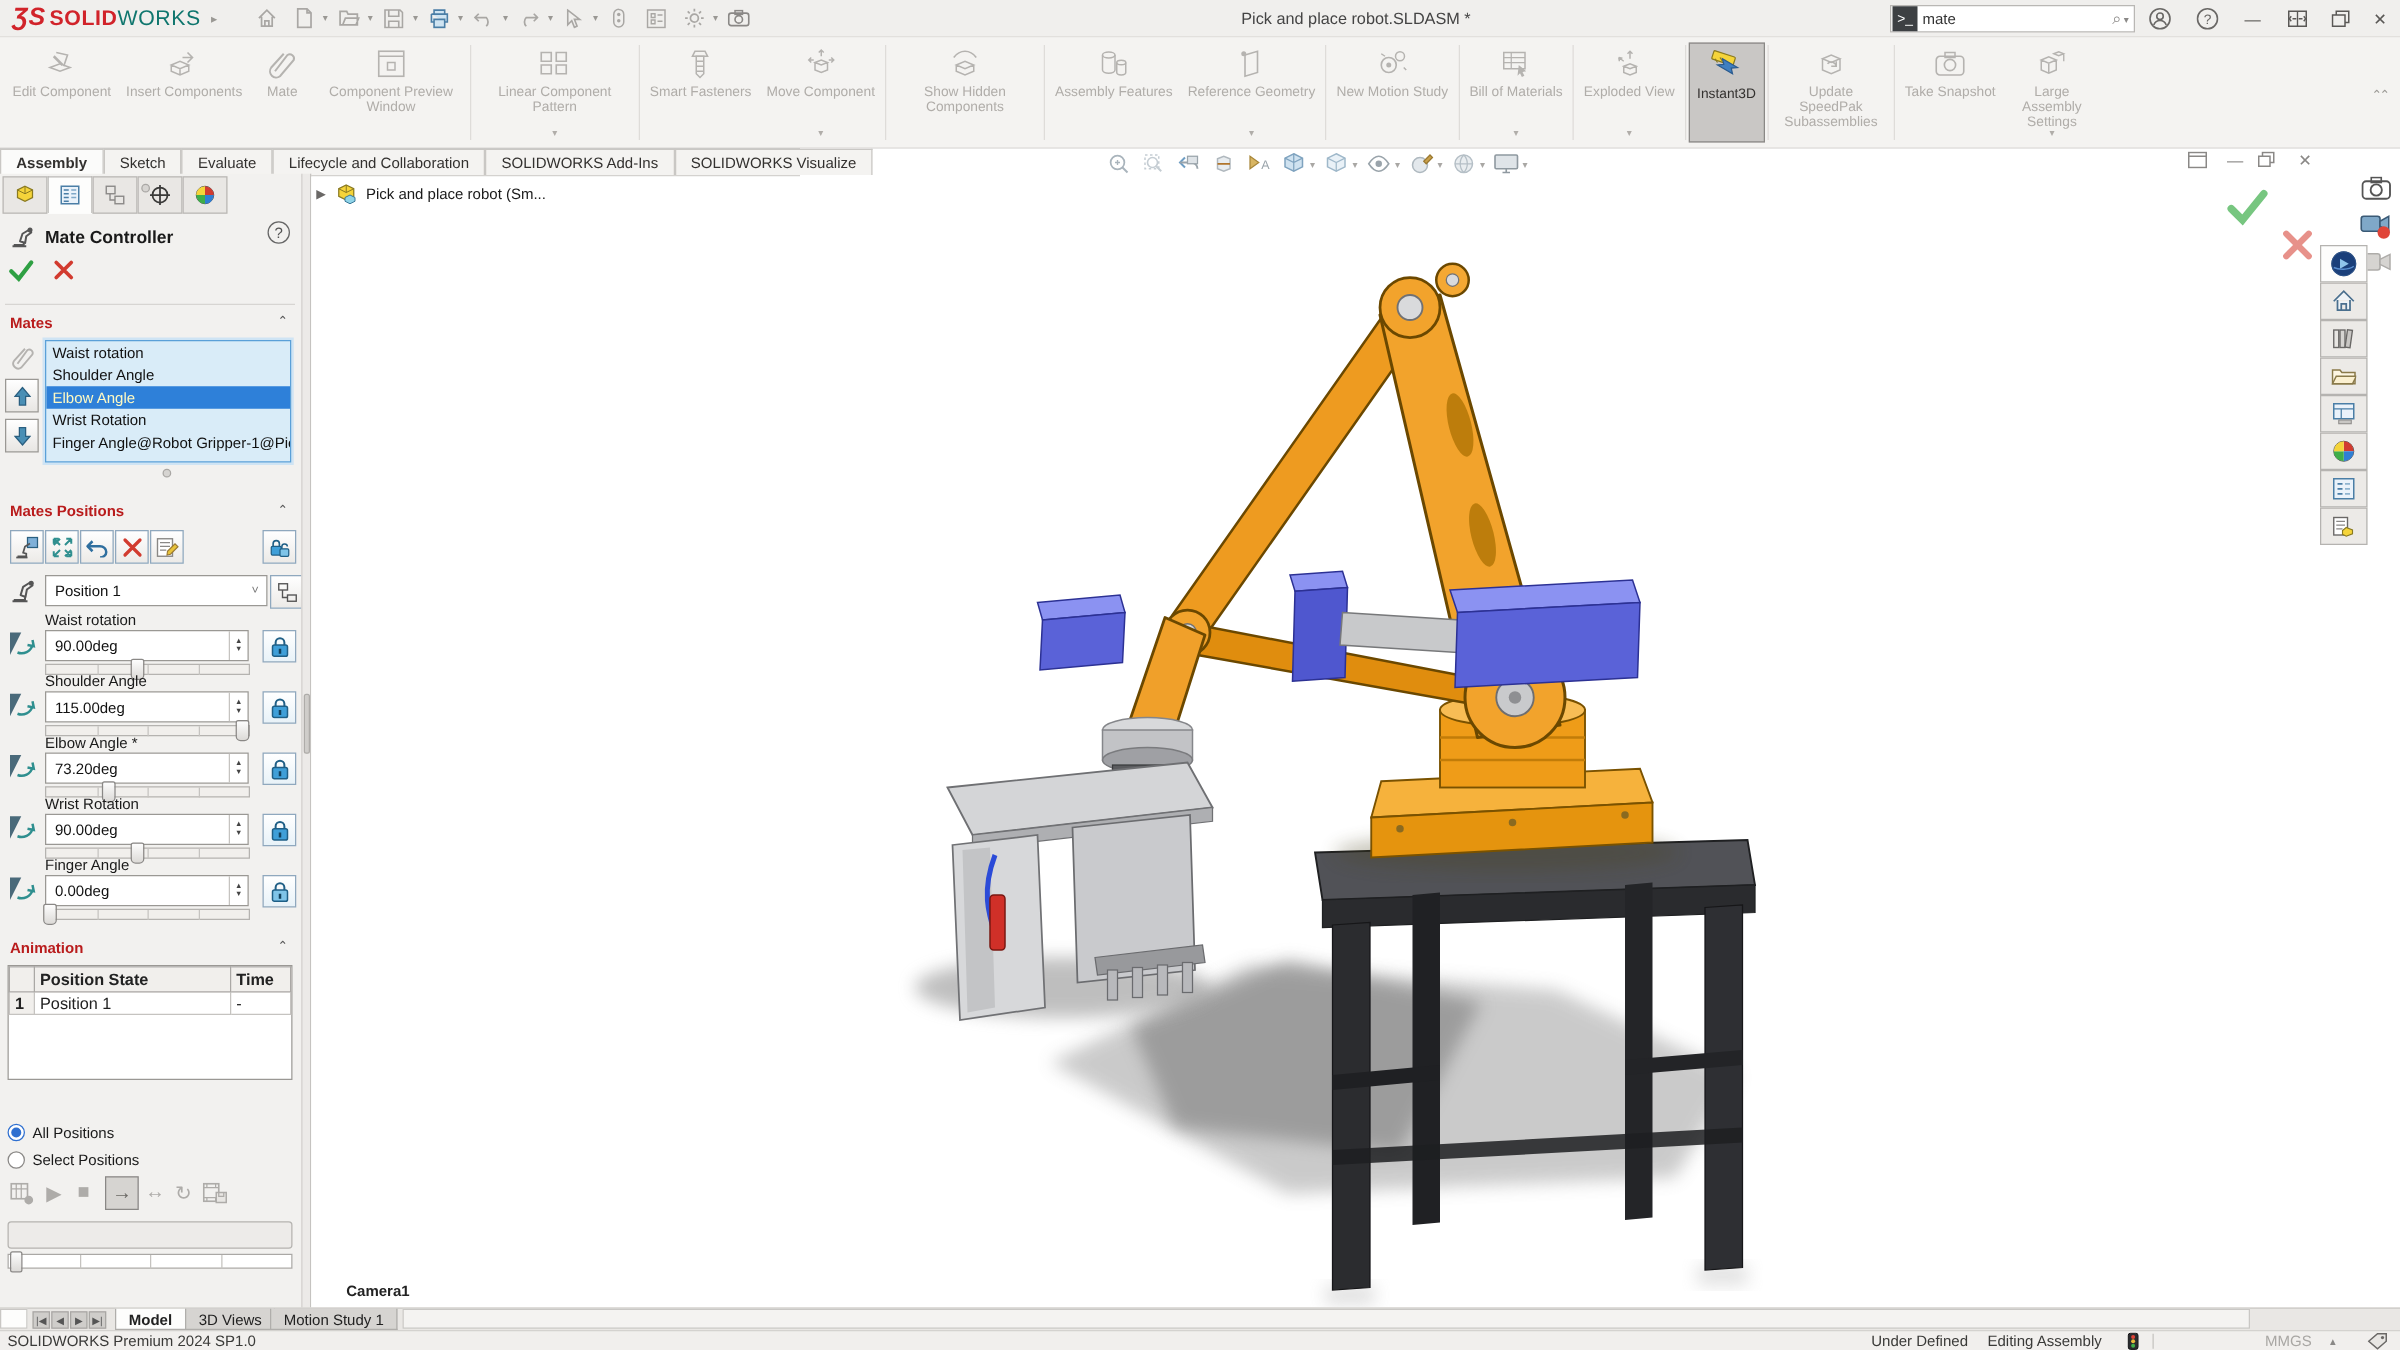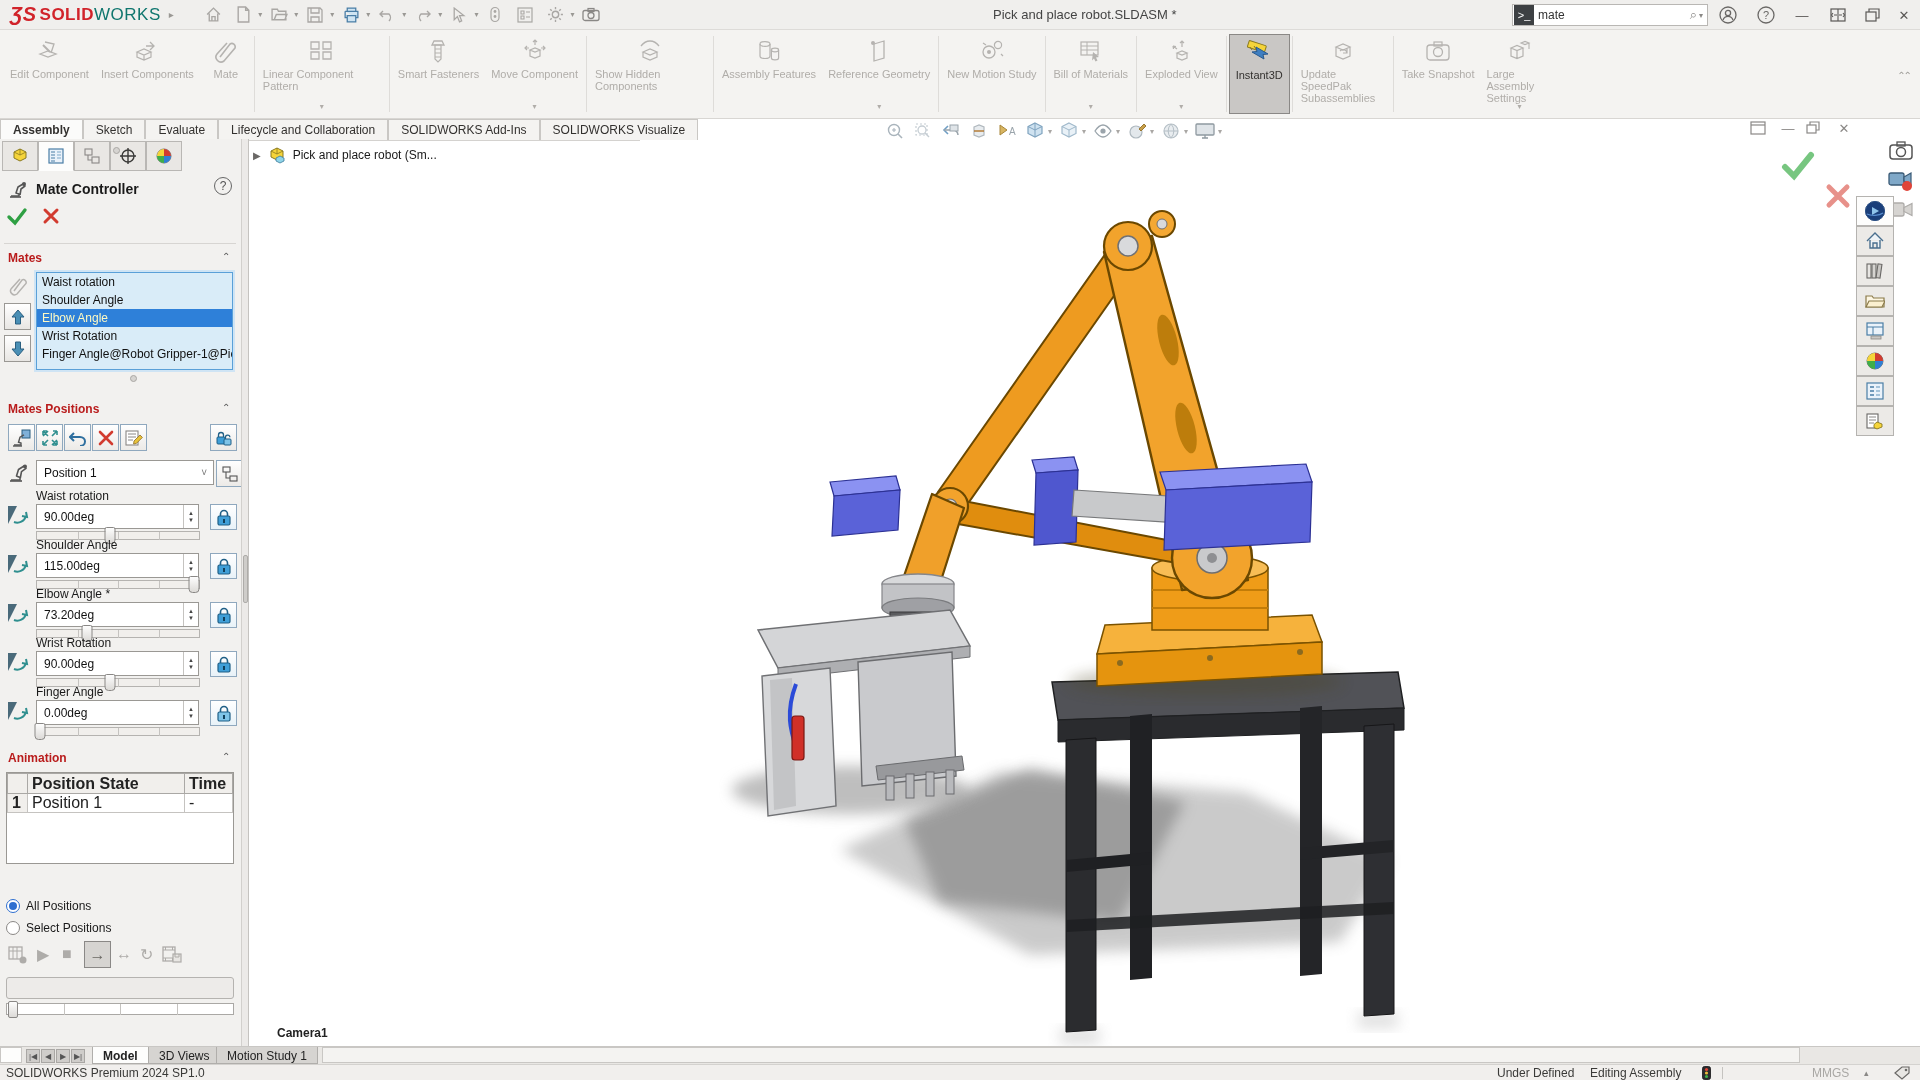--- a/index.html
+++ b/index.html
@@ -16,21 +16,21 @@
 .qcaret{font-size:8px;color:#9a9894;margin-left:-2px}
 .tb-title{position:absolute;left:993px;top:7px;font-size:13px;color:#444}
 .searchbox{position:absolute;left:1512px;top:4px;width:196px;height:22px;background:#fff;border:1px solid #b9b7b4;display:flex;align-items:center}
 .searchbox .scope{width:20px;height:20px;background:#3d4043;color:#fff;font-size:11px;display:flex;align-items:center;justify-content:center;margin:0 4px 0 1px}
 .searchbox .val{flex:1;font-size:12px;color:#333}
 .searchbox .mag{color:#8a8886;font-size:13px;margin-right:2px}
 .searchbox .mcaret{color:#8a8886;font-size:8px;margin-right:4px}
 .winbtn{position:absolute;top:3px;width:28px;height:24px;display:flex;align-items:center;justify-content:center;color:#5a5856;font-size:13px}
 
 #ribbon{position:absolute;left:0;top:30px;width:1920px;height:89px;background:#f4f3f1;border-bottom:1px solid #d8d6d3;display:flex;align-items:flex-start;padding:4px 0 0 4px}
-.rbtn{position:relative;min-width:52px;max-width:122px;height:80px;padding:2px 6px;display:flex;flex-direction:column;align-items:center;color:#b0ada9;font-size:11px;line-height:12px;}
+.rbtn{position:relative;min-width:52px;max-width:122px;height:80px;padding:2px 6px;display:flex;flex-direction:column;align-items:center;color:#b0ada9;font-size:11px;line-height:12px;text-align:center}
 .rbtn .ri{height:30px;display:flex;align-items:center;justify-content:center;margin-bottom:2px}
 .rbtn .rcaret{position:absolute;bottom:1px;font-size:8px;color:#b0ada9}
 .rbtn.active{background:#c9c7c5;border:1px solid #8a8886;color:#33312f}
 .rsep{width:1px;height:76px;background:#dedcd9;margin:2px 2px 0 2px;flex:0 0 1px}
 .rchev{position:absolute;right:10px;top:40px;color:#9a9894;font-size:10px;letter-spacing:-2px}
 
 #tabstrip{position:absolute;left:0;top:119px;width:1920px;height:22px;background:#fff}
 #tabstrip .left{position:absolute;left:0;top:0;width:640px;height:22px;background:#404040;border-bottom:1px solid #d4d2cf;display:flex}
 .ttab{height:21px;padding:3px 12px;font-size:12px;color:#33312f;border:1px solid #c9c7c4;border-bottom:none;background:#f4f3f1;white-space:nowrap}
 .ttab.active{font-weight:bold;background:#fbfbfa}
@@ -69,21 +69,21 @@
 .slabel{position:absolute;left:36px;top:0;color:#1a1a1a}
 .sinput{position:absolute;left:36px;top:15px;width:163px;height:25px;background:#fff;border:1px solid #9a9894;display:flex;align-items:center;padding-left:7px;color:#111}
 .spin{position:absolute;right:0;top:0;width:15px;height:23px;border-left:1px solid #c5c3c0;display:flex;flex-direction:column;align-items:center;justify-content:center;font-size:6px;color:#444;line-height:7px}
 .sicon{position:absolute;left:6px;top:15px;width:25px;height:25px}
 .slock{position:absolute;left:210px;top:15px;width:27px;height:26px;background:linear-gradient(#ffffff,#e8f2f8);border:1px solid #8fa8be;display:flex;align-items:center;justify-content:center}
 .strack{position:absolute;left:36px;top:42px;width:164px;height:9px;background:#f1efec;border:1px solid #b5b3b0}
 .strack .tick{position:absolute;top:0;width:1px;height:8px;background:#c5c3c0}
 .sthumb{position:absolute;top:-5px;width:11px;height:17px;background:linear-gradient(#fdfdfd,#dcdad7);border:1px solid #8a8886;border-radius:2px 2px 4px 4px;transform:translateX(-50%)}
 
 .anim-box{position:absolute;left:6px;top:633px;width:228px;height:92px;background:#fff;border:1px solid #9a9894}
-.anim-tbl{width:100%;border-collapse:collapse;font-size:16px}
+.anim-tbl{width:100%;border-collapse:collapse;font-size:13px}
 .anim-tbl th{background:#f1efec;border:1px solid #aaa8a5;font-weight:bold;height:20px;text-align:left;padding-left:4px}
 .anim-tbl td{border:1px solid #c5c3c0;height:18px;padding-left:4px}
 
 .radio{position:absolute;left:6px;width:14px;height:14px;border:1px solid #8a8886;border-radius:50%;background:#fff}
 .radio.on{border-color:#2e6fd0}
 .radio.on::after{content:"";position:absolute;left:2px;top:2px;width:8px;height:8px;border-radius:50%;background:#2e6fd0}
 .rlabel{position:absolute;left:26px;color:#1a1a1a}
 
 .pb{position:absolute;display:flex;align-items:center;justify-content:center;color:#aeaca9;font-size:16px}
 .pb.pressed{width:27px;height:27px;background:#d6d4d1;border:1px solid #8a8886;color:#6a6864}
@@ -255,20 +255,30 @@
       </span>
       <span>Insert Components</span>
     </div>
   <div class="rbtn">
       <span class="ri">
         <svg width="26" height="26" viewBox="0 0 26 26">
           <path d="M7 19 17 6a3.4 3.4 0 0 1 5 4L11 23a5 5 0 0 1-7-7L14 5" fill="none" stroke="#b5b3b0" stroke-width="1.6"></path>
         </svg>
       </span>
       <span>Mate</span>
+    </div>
+  <div class="rbtn">
+      <span class="ri">
+        <svg width="26" height="26" viewBox="0 0 26 26">
+          <rect x="3" y="3" width="20" height="20" fill="none" stroke="#b5b3b0" stroke-width="1.3"></rect>
+          <path d="M3 7h20" stroke="#b5b3b0" stroke-width="1.2"></path>
+          <path d="M10 12h6v6h-6z" fill="none" stroke="#b5b3b0" stroke-width="1.2"></path>
+        </svg>
+      </span>
+      <span>Component Preview Window</span>
     </div>
   <div class="rsep"></div>
   <div class="rbtn" style="max-width:130px">
       <span class="ri">
         <svg width="28" height="26" viewBox="0 0 28 26">
           <path d="M3 4h8v7H3z M15 4h8v7h-8z M3 14h8v7H3z M15 14h8v7h-8z" fill="none" stroke="#b5b3b0" stroke-width="1.3"></path>
         </svg>
       </span>
       <span>Linear Component Pattern</span>
       <span class="rcaret">▾</span>

